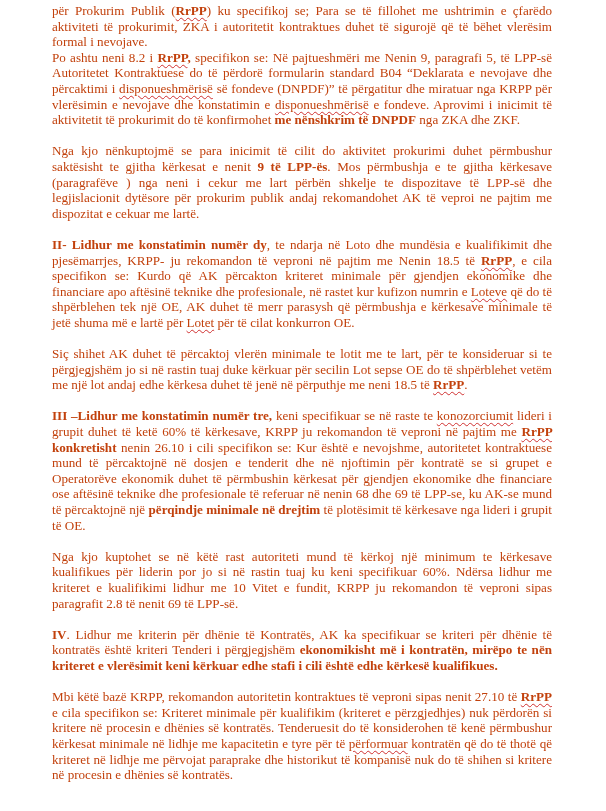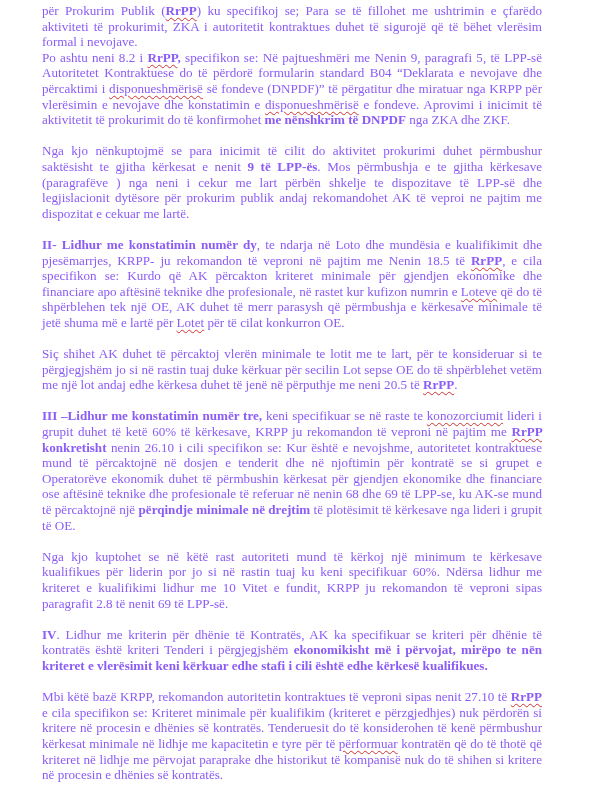--- a/index.html
+++ b/index.html
@@ -1,32 +1,32 @@
 <!DOCTYPE html>
 <html><head>
 <meta charset="utf-8">
 <style>
   html, body { margin: 0; padding: 0; background: #ffffff; }
   body { width: 606px; height: 811px; overflow: hidden; position: relative; }
   .page {
-    position: absolute; left: 42px; top: 3px; width: 500px;
+    position: absolute; left: 52px; top: 3px; width: 500px;
     font-family: "Liberation Serif", serif; font-size: 13.1px; line-height: 15.6px;
-    color: #8b5cf6; text-align: justify;
+    color: #c2410c; text-align: justify;
   }
   .para { margin: 0 0 15.6px 0; }
   .para.tight { margin-bottom: 0; }
   b { font-weight: bold; }
   .sq { text-decoration: underline wavy #d03030; text-decoration-thickness: 1px; text-underline-offset: 2px; }
 </style>
 </head>
 <body>
 
 <div class="page">
   <p class="para tight"><span>për Prokurim Publik (</span><b class="sq">RrPP</b><span>) ku specifikoj se; Para se të fillohet me ushtrimin e çfarëdo aktiviteti të prokurimit, ZKA i autoritetit kontraktues duhet të sigurojë që të bëhet vlerësim formal i nevojave.</span></p>
   <p class="para"><span>Po ashtu neni 8.2 i </span><b class="sq">RrPP</b><b>, </b><span>specifikon se: Në pajtueshmëri me Nenin 9, paragrafi 5, të LPP-së Autoritetet Kontraktuese do të përdorë formularin standard B04 “Deklarata e nevojave dhe përcaktimi i </span><span class="sq">disponueshmërisë</span><span> së fondeve (DNPDF)” të përgatitur dhe miratuar nga KRPP për vlerësimin e nevojave dhe konstatimin e </span><span class="sq">disponueshmërisë</span><span> e fondeve. Aprovimi i inicimit të aktivitetit të prokurimit do të konfirmohet </span><b>me nënshkrim të DNPDF</b><span> nga ZKA dhe ZKF.</span></p>
   <p class="para"><span>Nga kjo nënkuptojmë se para inicimit të cilit do aktivitet prokurimi duhet përmbushur saktësisht te gjitha kërkesat e nenit </span><b>9 të LPP-ës</b><span>. Mos përmbushja e te gjitha kërkesave (paragrafëve ) nga neni i cekur me lart përbën shkelje te dispozitave të LPP-së dhe legjislacionit dytësore për prokurim publik andaj rekomandohet AK të veproi ne pajtim me dispozitat e cekuar me lartë.</span></p>
   <p class="para"><b>II- Lidhur me konstatimin numër dy</b><span>, te ndarja në Loto dhe mundësia e kualifikimit dhe pjesëmarrjes, KRPP- ju rekomandon të veproni në pajtim me Nenin 18.5 të </span><b class="sq">RrPP</b><span>, e cila specifikon se: Kurdo që AK përcakton kriteret minimale për gjendjen ekonomike dhe financiare apo aftësinë teknike dhe profesionale, në rastet kur kufizon numrin e </span><span class="sq">Loteve</span><span> që do të shpërblehen tek një OE, AK duhet të merr parasysh që përmbushja e kërkesave minimale të jetë shuma më e lartë për </span><span class="sq">Lotet</span><span> për të cilat konkurron OE.</span></p>
-  <p class="para"><span>Siç shihet AK duhet të përcaktoj vlerën minimale te lotit me te lart, për te konsideruar si te përgjegjshëm jo si në rastin tuaj duke kërkuar për secilin Lot sepse OE do të shpërblehet vetëm me një lot andaj edhe kërkesa duhet të jenë në përputhje me neni 20.5 të </span><b class="sq">RrPP</b><span>.</span></p>
+  <p class="para"><span>Siç shihet AK duhet të përcaktoj vlerën minimale te lotit me te lart, për te konsideruar si te përgjegjshëm jo si në rastin tuaj duke kërkuar për secilin Lot sepse OE do të shpërblehet vetëm me një lot andaj edhe kërkesa duhet të jenë në përputhje me neni 18.5 të </span><b class="sq">RrPP</b><span>.</span></p>
   <p class="para"><b>III –Lidhur me konstatimin numër tre,</b><span> keni specifikuar se në raste te </span><span class="sq">konozorciumit</span><span> lideri i grupit duhet të ketë 60% të kërkesave, KRPP ju rekomandon të veproni në pajtim me </span><b class="sq">RrPP</b><b> konkretisht</b><span> nenin 26.10 i cili specifikon se: Kur është e nevojshme, autoritetet kontraktuese mund të përcaktojnë në dosjen e tenderit dhe në njoftimin për kontratë se si grupet e Operatorëve ekonomik duhet të përmbushin kërkesat për gjendjen ekonomike dhe financiare ose aftësinë teknike dhe profesionale të referuar në nenin 68 dhe 69 të LPP-se, ku AK-se mund të përcaktojnë një </span><b>përqindje minimale në drejtim</b><span> të plotësimit të kërkesave nga lideri i grupit të OE.</span></p>
   <p class="para"><span>Nga kjo kuptohet se në këtë rast autoriteti mund të kërkoj një minimum te kërkesave kualifikues për liderin por jo si në rastin tuaj ku keni specifikuar 60%. Ndërsa lidhur me kriteret e kualifikimi lidhur me 10 Vitet e fundit, KRPP ju rekomandon të veproni sipas paragrafit 2.8 të nenit 69 të LPP-së.</span></p>
-  <p class="para"><b>IV</b><span>. Lidhur me kriterin për dhënie të Kontratës, AK ka specifikuar se kriteri për dhënie të kontratës është kriteri Tenderi i përgjegjshëm </span><b>ekonomikisht më i përvojat, mirëpo te nën kriteret e vlerësimit keni kërkuar edhe stafi i cili është edhe kërkesë kualifikues.</b></p>
+  <p class="para"><b>IV</b><span>. Lidhur me kriterin për dhënie të Kontratës, AK ka specifikuar se kriteri për dhënie të kontratës është kriteri Tenderi i përgjegjshëm </span><b>ekonomikisht më i kontratën, mirëpo te nën kriteret e vlerësimit keni kërkuar edhe stafi i cili është edhe kërkesë kualifikues.</b></p>
   <p class="para"><span>Mbi këtë bazë KRPP, rekomandon autoritetin kontraktues të veproni sipas nenit 27.10 të </span><b class="sq">RrPP</b><span> e cila specifikon se: Kriteret minimale për kualifikim (kriteret e përzgjedhjes) nuk përdorën si kritere në procesin e dhënies së kontratës. Tenderuesit do të konsiderohen të kenë përmbushur kërkesat minimale në lidhje me kapacitetin e tyre për të </span><span class="sq">përformuar</span><span> kontratën që do të thotë që kriteret në lidhje me përvojat paraprake dhe historikut të kompanisë nuk do të shihen si kritere në procesin e dhënies së kontratës.</span></p>
 </div>
 
 </body></html>

